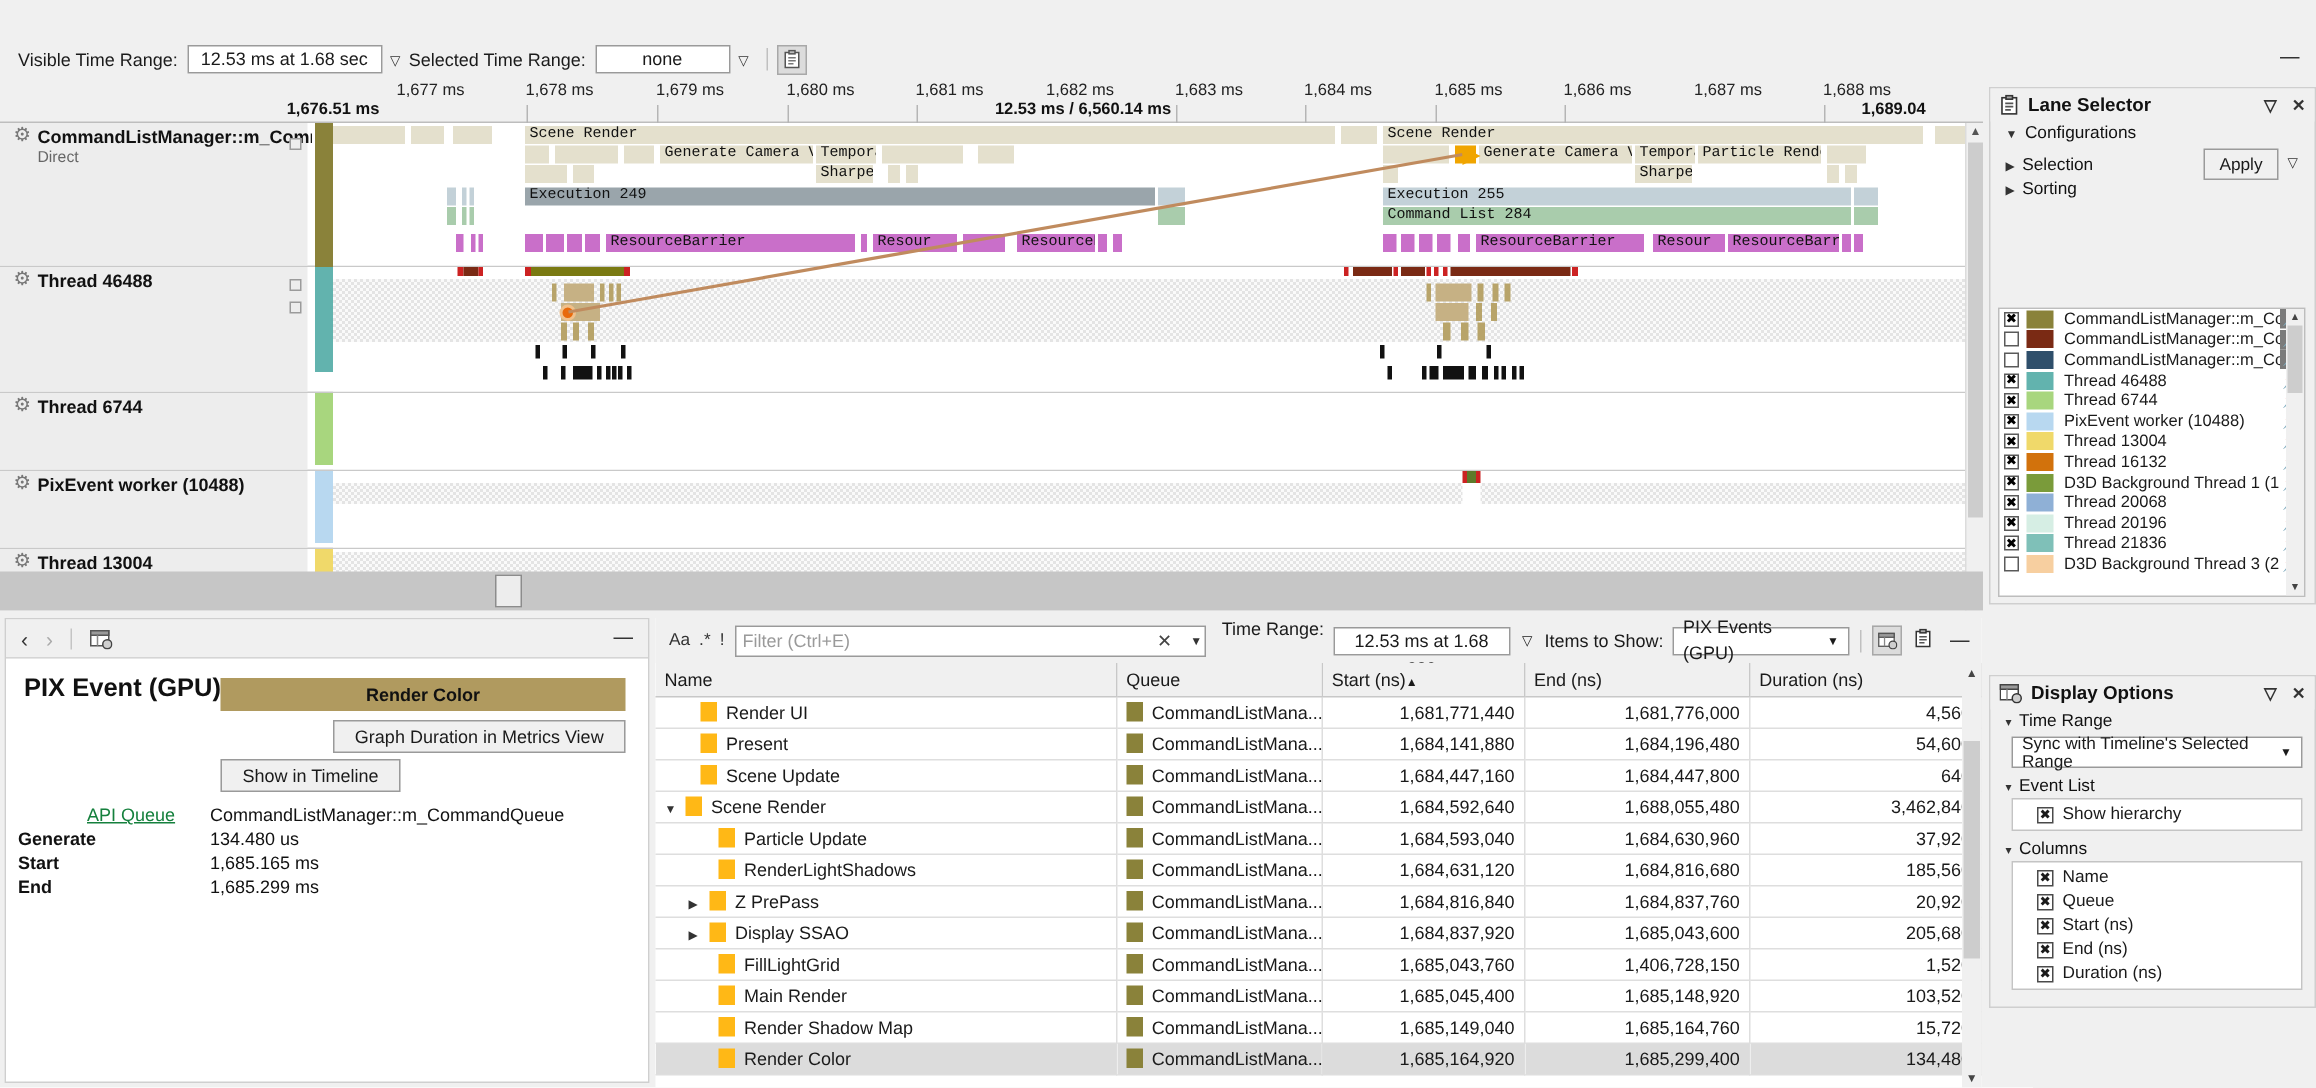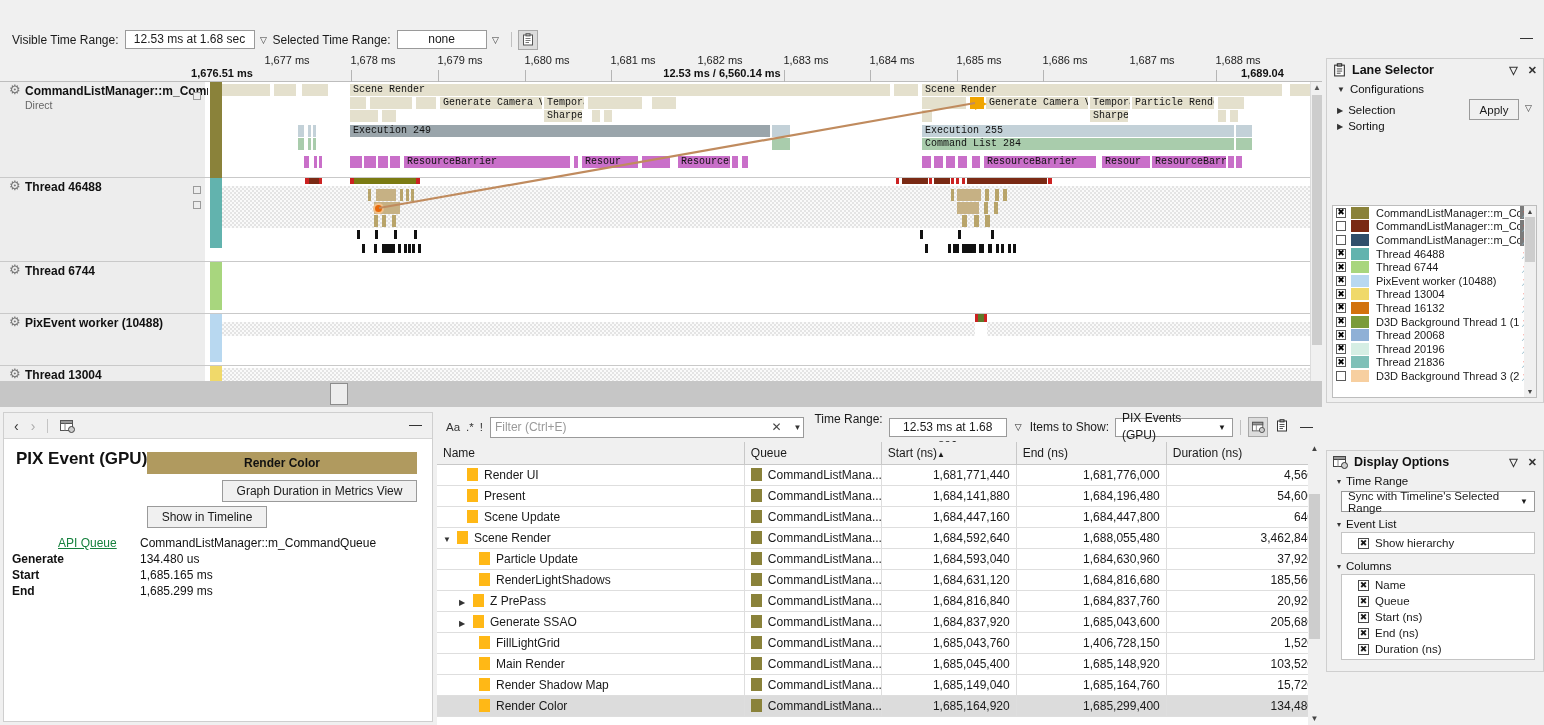--- a/index.html
+++ b/index.html
@@ -791,21 +791,21 @@
           <td class="num">185,560</td>
         </tr>
         <tr>
           <td><span style="display:inline-block;width:16px"></span><span class="tri-exp">▶</span><span style="display:inline-block;width:4px"></span><span class="sw" style="background:#ffb816"></span><span>Z PrePass</span></td>
           <td><span class="sw" style="background:#8a823a"></span><span>CommandListMana...</span></td>
           <td class="num">1,684,816,840</td>
           <td class="num">1,684,837,760</td>
           <td class="num">20,920</td>
         </tr>
         <tr>
-          <td><span style="display:inline-block;width:16px"></span><span class="tri-exp">▶</span><span style="display:inline-block;width:4px"></span><span class="sw" style="background:#ffb816"></span><span>Generate SSAO</span></td>
+          <td><span style="display:inline-block;width:16px"></span><span class="tri-exp">▶</span><span style="display:inline-block;width:4px"></span><span class="sw" style="background:#ffb816"></span><span>Display SSAO</span></td>
           <td><span class="sw" style="background:#8a823a"></span><span>CommandListMana...</span></td>
           <td class="num">1,684,837,920</td>
           <td class="num">1,685,043,600</td>
           <td class="num">205,680</td>
         </tr>
         <tr>
           <td><span class="tri-exp"></span><span style="display:inline-block;width:26px"></span><span class="sw" style="background:#ffb816"></span><span>FillLightGrid</span></td>
           <td><span class="sw" style="background:#8a823a"></span><span>CommandListMana...</span></td>
           <td class="num">1,685,043,760</td>
           <td class="num">1,406,728,150</td>

